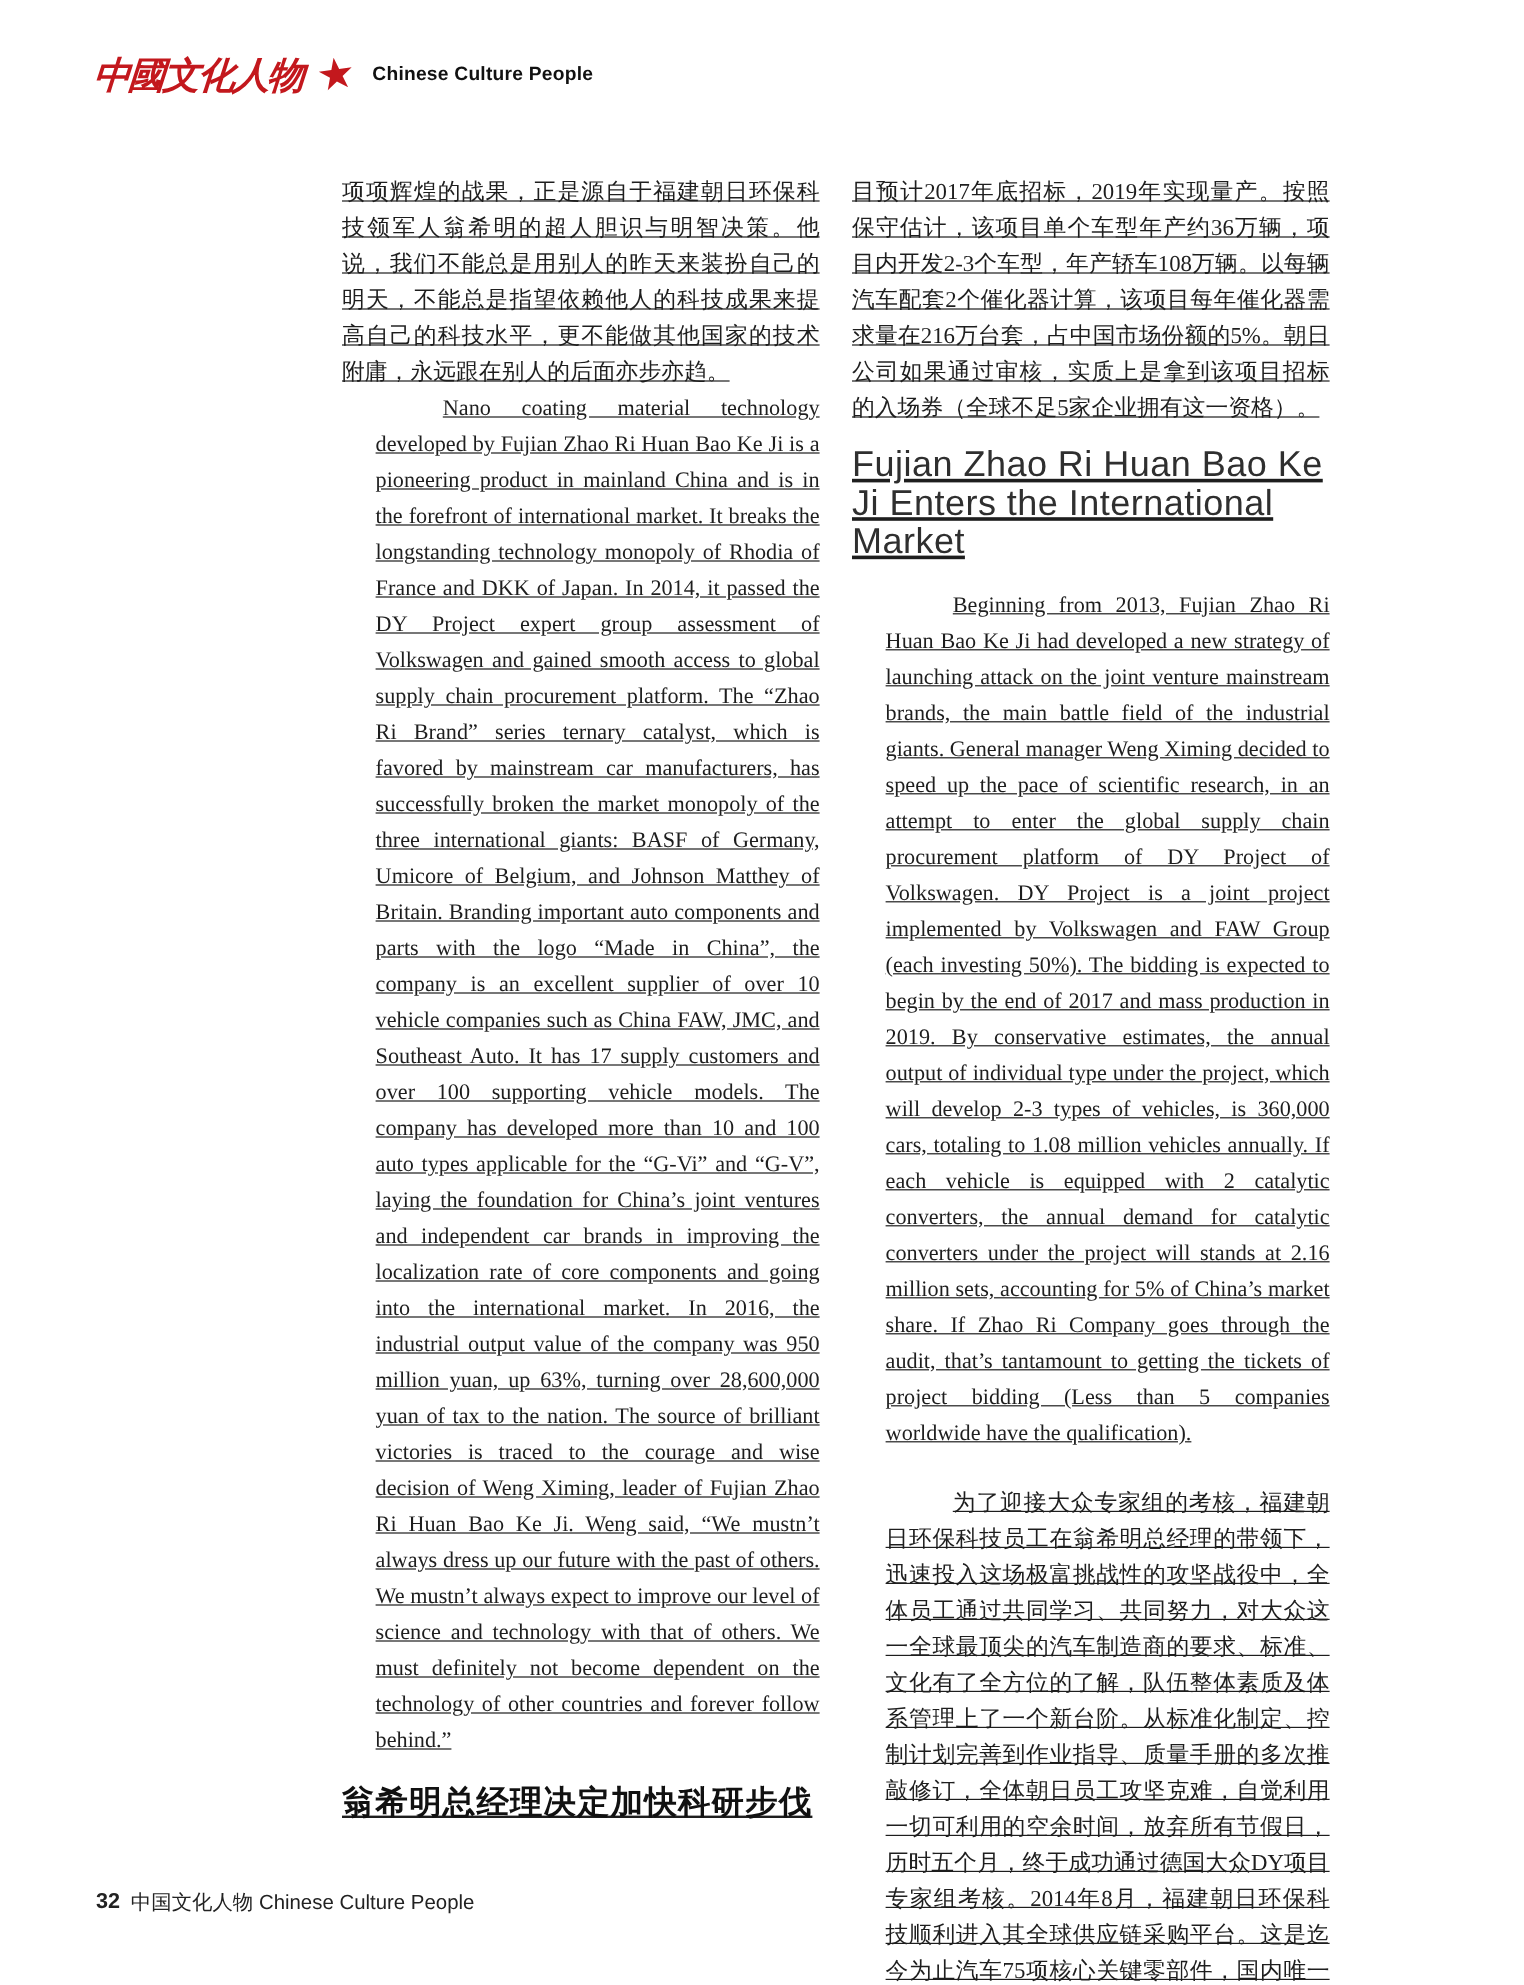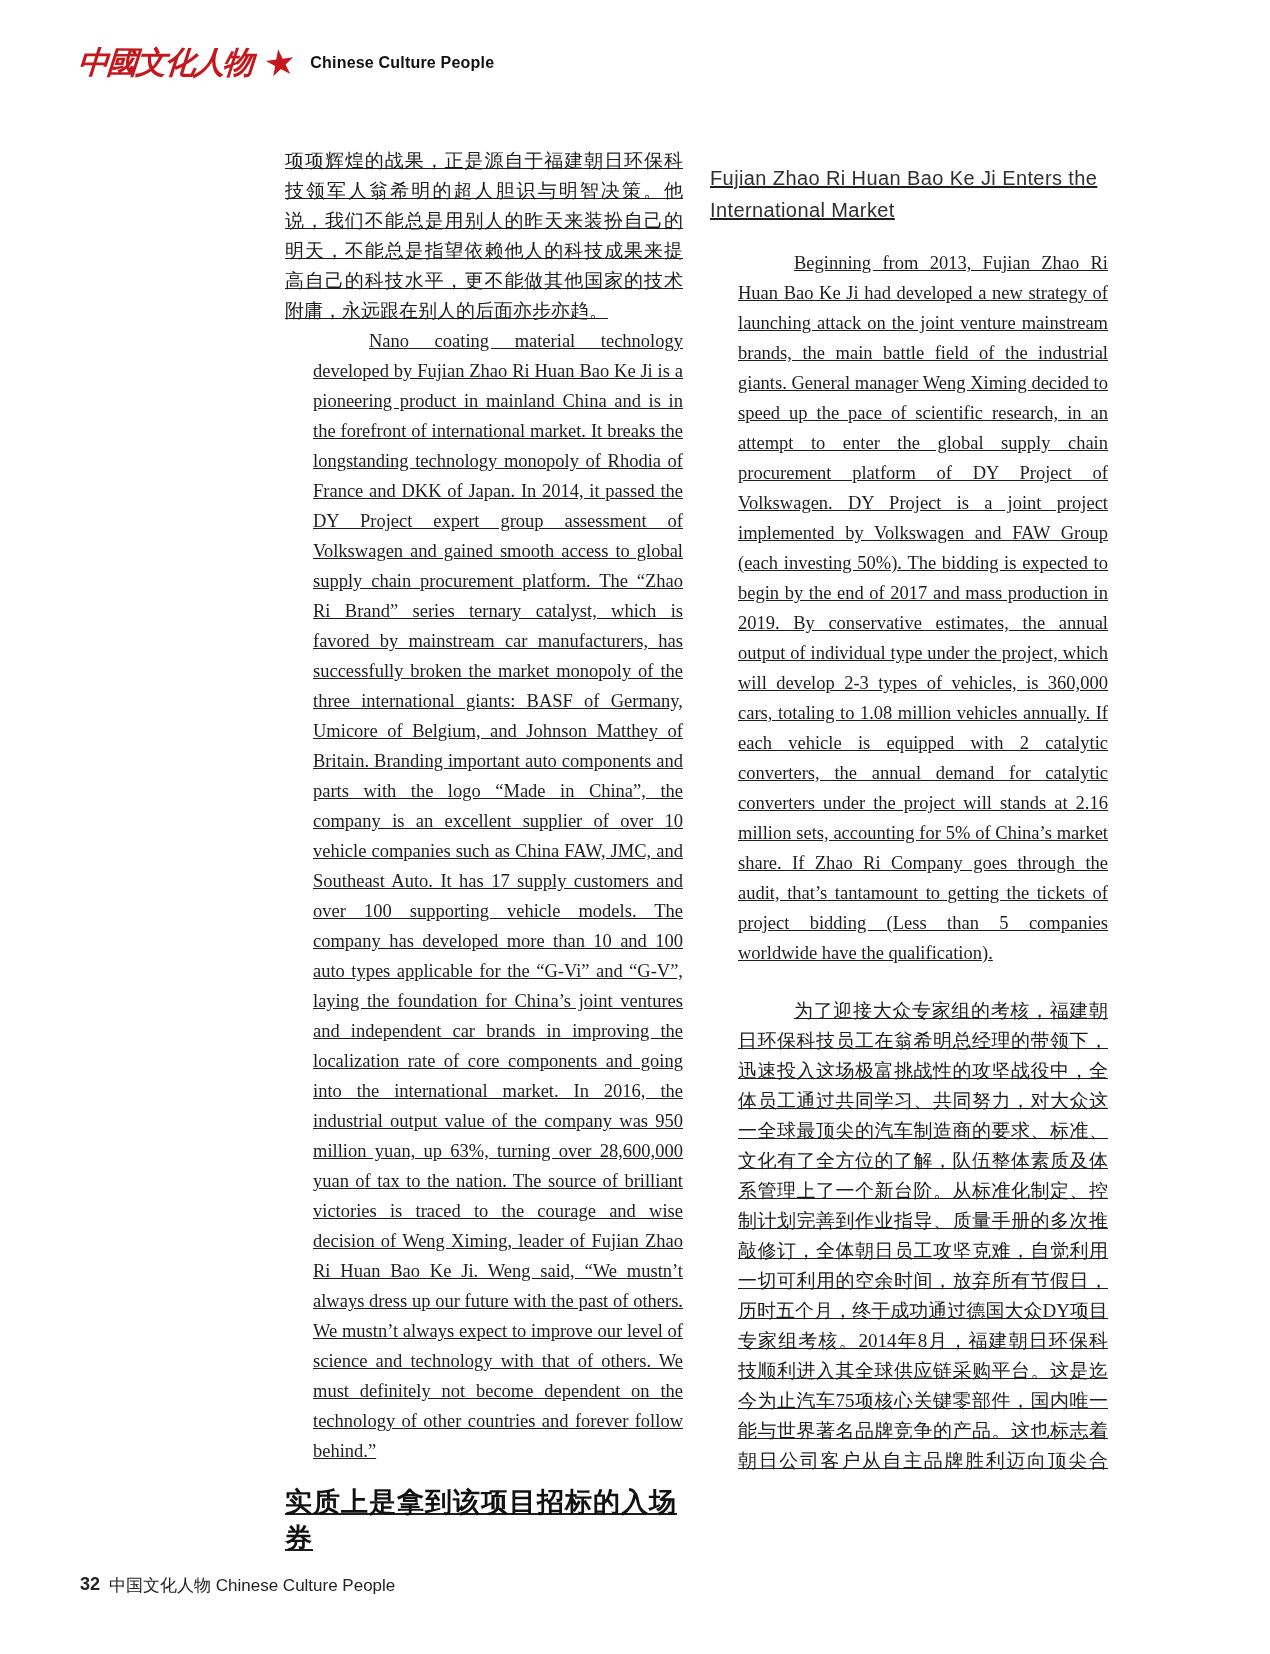--- a/index.html
+++ b/index.html
@@ -58,21 +58,21 @@
 
   .heading-cn {
     font-family:"Liberation Sans", "DejaVu Sans", sans-serif;
     font-size:27px; font-weight:bold; color:#111;
     line-height:36px;
     margin:18px 0 14px 0;
     letter-spacing:1px;
   }
   .heading-en {
     font-family:"Liberation Sans", "DejaVu Sans", sans-serif;
-    font-size:20px; font-weight:normal; color:#2f2f2f;
+    font-size:30px; font-weight:normal; color:#2f2f2f;
     line-height:32px;
     margin:16px 0 22px 0;
     letter-spacing:0.4px;
     text-align:left;
   }
   .gap-top { margin-top:28px; }
 
   
   .page-footer {
     position:absolute; left:80px; top:1574px;
@@ -91,24 +91,25 @@
   <span class="brand-cn">中國文化人物</span>
   <span class="star-icon">★</span>
   <span class="brand-en">Chinese Culture People</span>
 </div>
 
 <div class="columns">
 
   <div class="col">
     <p class="para cjk">项项辉煌的战果，正是源自于福建朝日环保科技领军人翁希明的超人胆识与明智决策。他说，我们不能总是用别人的昨天来装扮自己的明天，不能总是指望依赖他人的科技成果来提高自己的科技水平，更不能做其他国家的技术附庸，永远跟在别人的后面亦步亦趋。</p>
     <p class="para indent">Nano coating material technology developed by Fujian Zhao Ri Huan Bao Ke Ji is a pioneering product in mainland China and is in the forefront of international market. It breaks the longstanding technology monopoly of Rhodia of France and DKK of Japan. In 2014, it passed the DY Project expert group assessment of Volkswagen and gained smooth access to global supply chain procurement platform. The “Zhao Ri Brand” series ternary catalyst, which is favored by mainstream car manufacturers, has successfully broken the market monopoly of the three international giants: BASF of Germany, Umicore of Belgium, and Johnson Matthey of Britain. Branding important auto components and parts with the logo “Made in China”, the company is an excellent supplier of over 10 vehicle companies such as China FAW, JMC, and Southeast Auto. It has 17 supply customers and over 100 supporting vehicle models. The company has developed more than 10 and 100 auto types applicable for the “G-Vi” and “G-V”, laying the foundation for China’s joint ventures and independent car brands in improving the localization rate of core components and going into the international market. In 2016, the industrial output value of the company was 950 million yuan, up 63%, turning over 28,600,000 yuan of tax to the nation. The source of brilliant victories is traced to the courage and wise decision of Weng Ximing, leader of Fujian Zhao Ri Huan Bao Ke Ji. Weng said, “We mustn’t always dress up our future with the past of others. We mustn’t always expect to improve our level of science and technology with that of others. We must definitely not become dependent on the technology of other countries and forever follow behind.”</p>
-    <h2 class="heading-cn">实质上是拿到该项目招标的入场券</h2>
+    <h2 class="heading-cn">翁希明总经理决定加快科研步伐</h2>
   </div>
 
   <div class="col">
+    <p class="para cjk">目预计2017年底招标，2019年实现量产。按照保守估计，该项目单个车型年产约36万辆，项目内开发2-3个车型，年产轿车108万辆。以每辆汽车配套2个催化器计算，该项目每年催化器需求量在216万台套，占中国市场份额的5%。朝日公司如果通过审核，实质上是拿到该项目招标的入场券（全球不足5家企业拥有这一资格）。</p>
     <h2 class="heading-en">Fujian Zhao Ri Huan Bao Ke Ji Enters the International Market</h2>
     <p class="para indent">Beginning from 2013, Fujian Zhao Ri Huan Bao Ke Ji had developed a new strategy of launching attack on the joint venture mainstream brands, the main battle field of the industrial giants. General manager Weng Ximing decided to speed up the pace of scientific research, in an attempt to enter the global supply chain procurement platform of DY Project of Volkswagen. DY Project is a joint project implemented by Volkswagen and FAW Group (each investing 50%). The bidding is expected to begin by the end of 2017 and mass production in 2019. By conservative estimates, the annual output of individual type under the project, which will develop 2-3 types of vehicles, is 360,000 cars, totaling to 1.08 million vehicles annually. If each vehicle is equipped with 2 catalytic converters, the annual demand for catalytic converters under the project will stands at 2.16 million sets, accounting for 5% of China’s market share. If Zhao Ri Company goes through the audit, that’s tantamount to getting the tickets of project bidding (Less than 5 companies worldwide have the qualification).</p>
     <p class="para cjk indent gap-top runs-on">为了迎接大众专家组的考核，福建朝日环保科技员工在翁希明总经理的带领下，迅速投入这场极富挑战性的攻坚战役中，全体员工通过共同学习、共同努力，对大众这一全球最顶尖的汽车制造商的要求、标准、文化有了全方位的了解，队伍整体素质及体系管理上了一个新台阶。从标准化制定、控制计划完善到作业指导、质量手册的多次推敲修订，全体朝日员工攻坚克难，自觉利用一切可利用的空余时间，放弃所有节假日，历时五个月，终于成功通过德国大众DY项目专家组考核。2014年8月，福建朝日环保科技顺利进入其全球供应链采购平台。这是迄今为止汽车75项核心关键零部件，国内唯一能与世界著名品牌竞争的产品。这也标志着朝日公司客户从自主品牌胜利迈向顶尖合</p>
   </div>
 
 </div>
 
 <div class="page-footer">
   <span class="page-number">32</span>
   <span class="footer-title">中国文化人物 Chinese Culture People</span>

